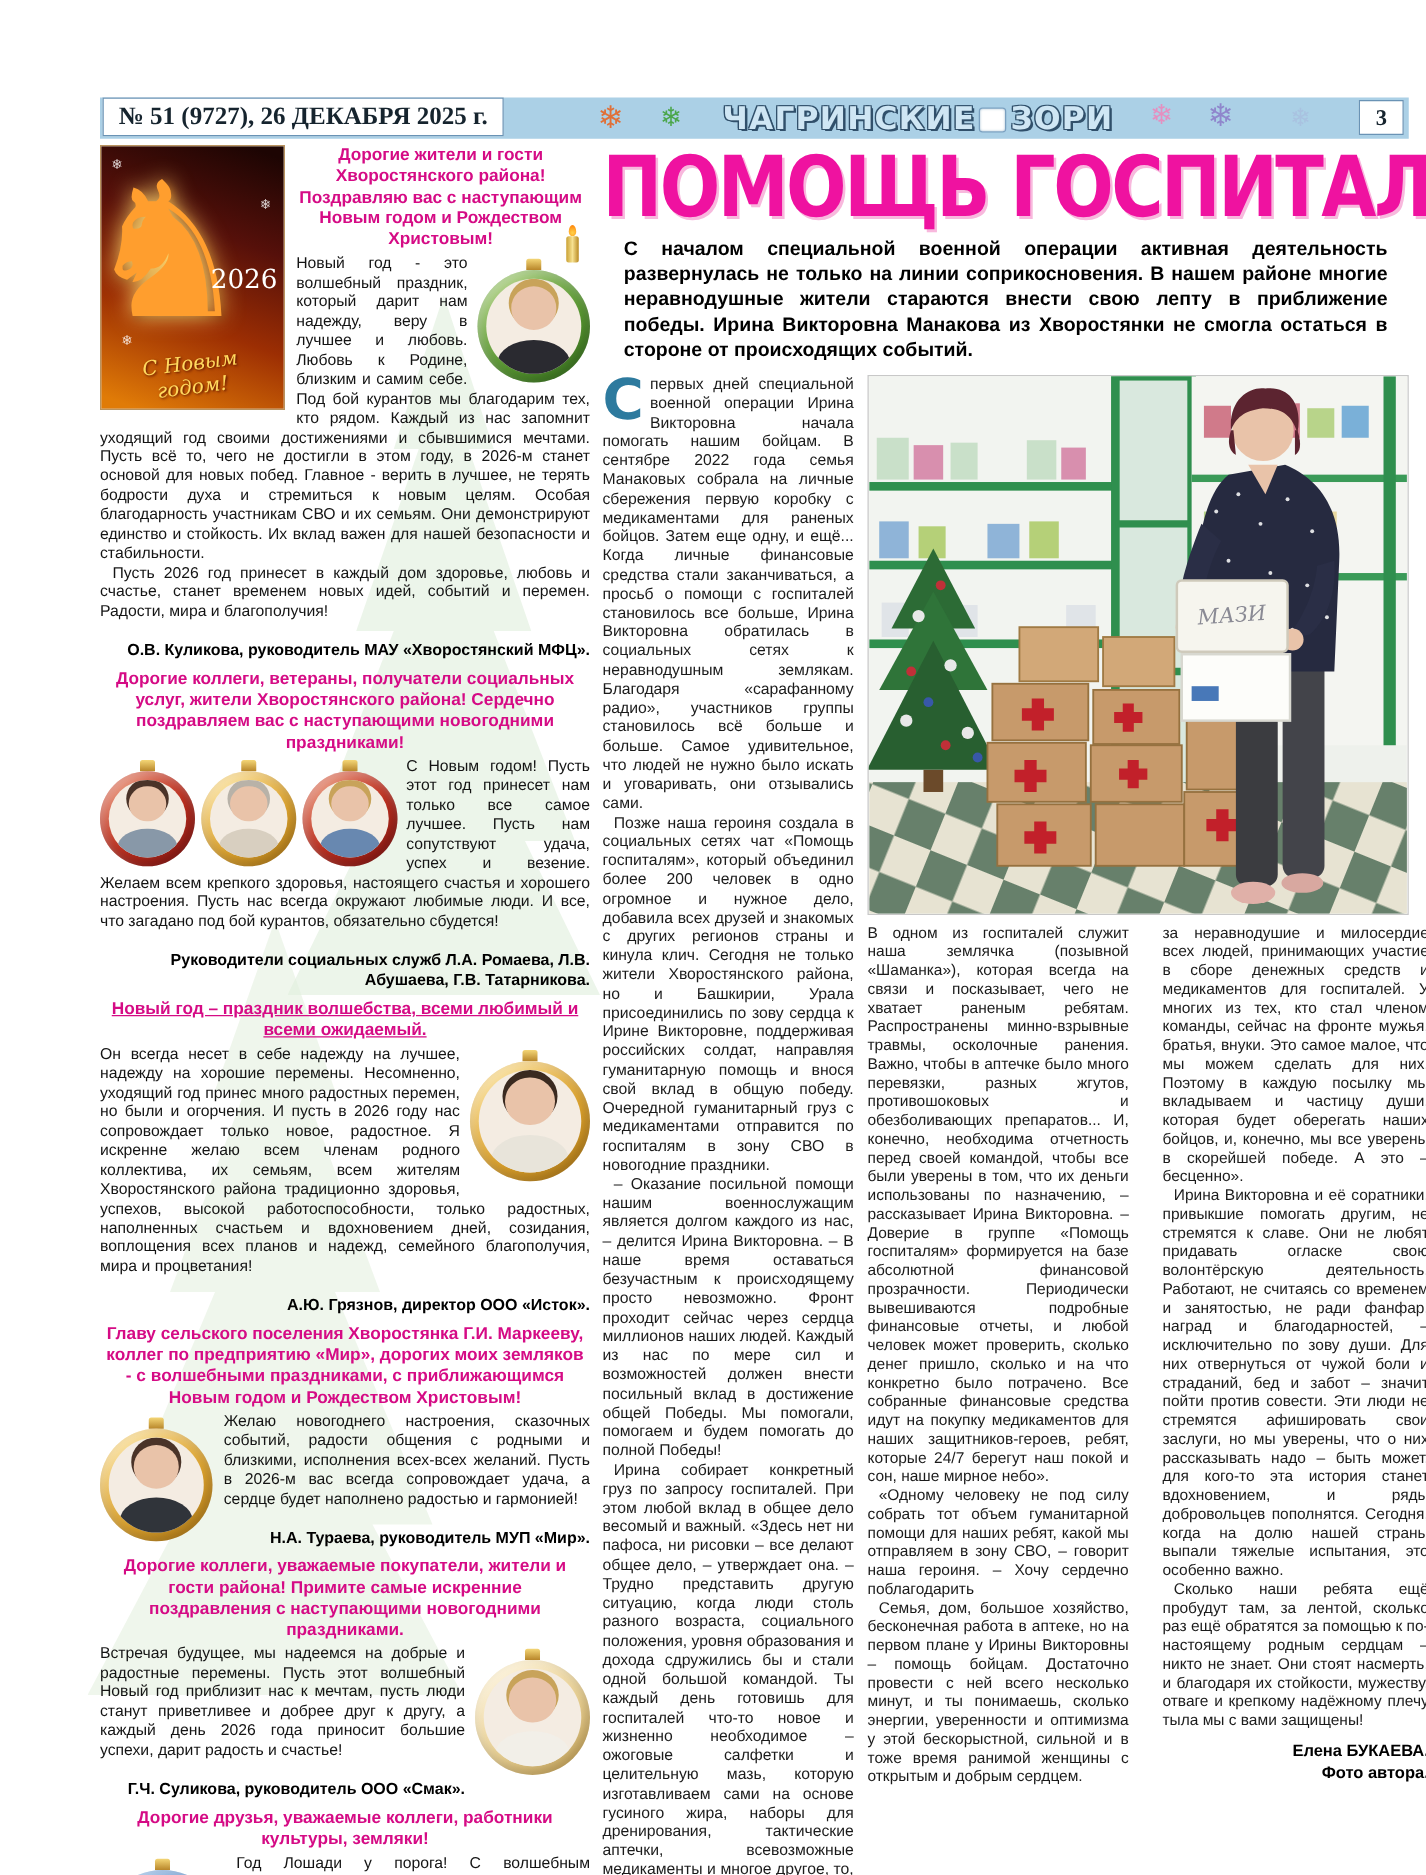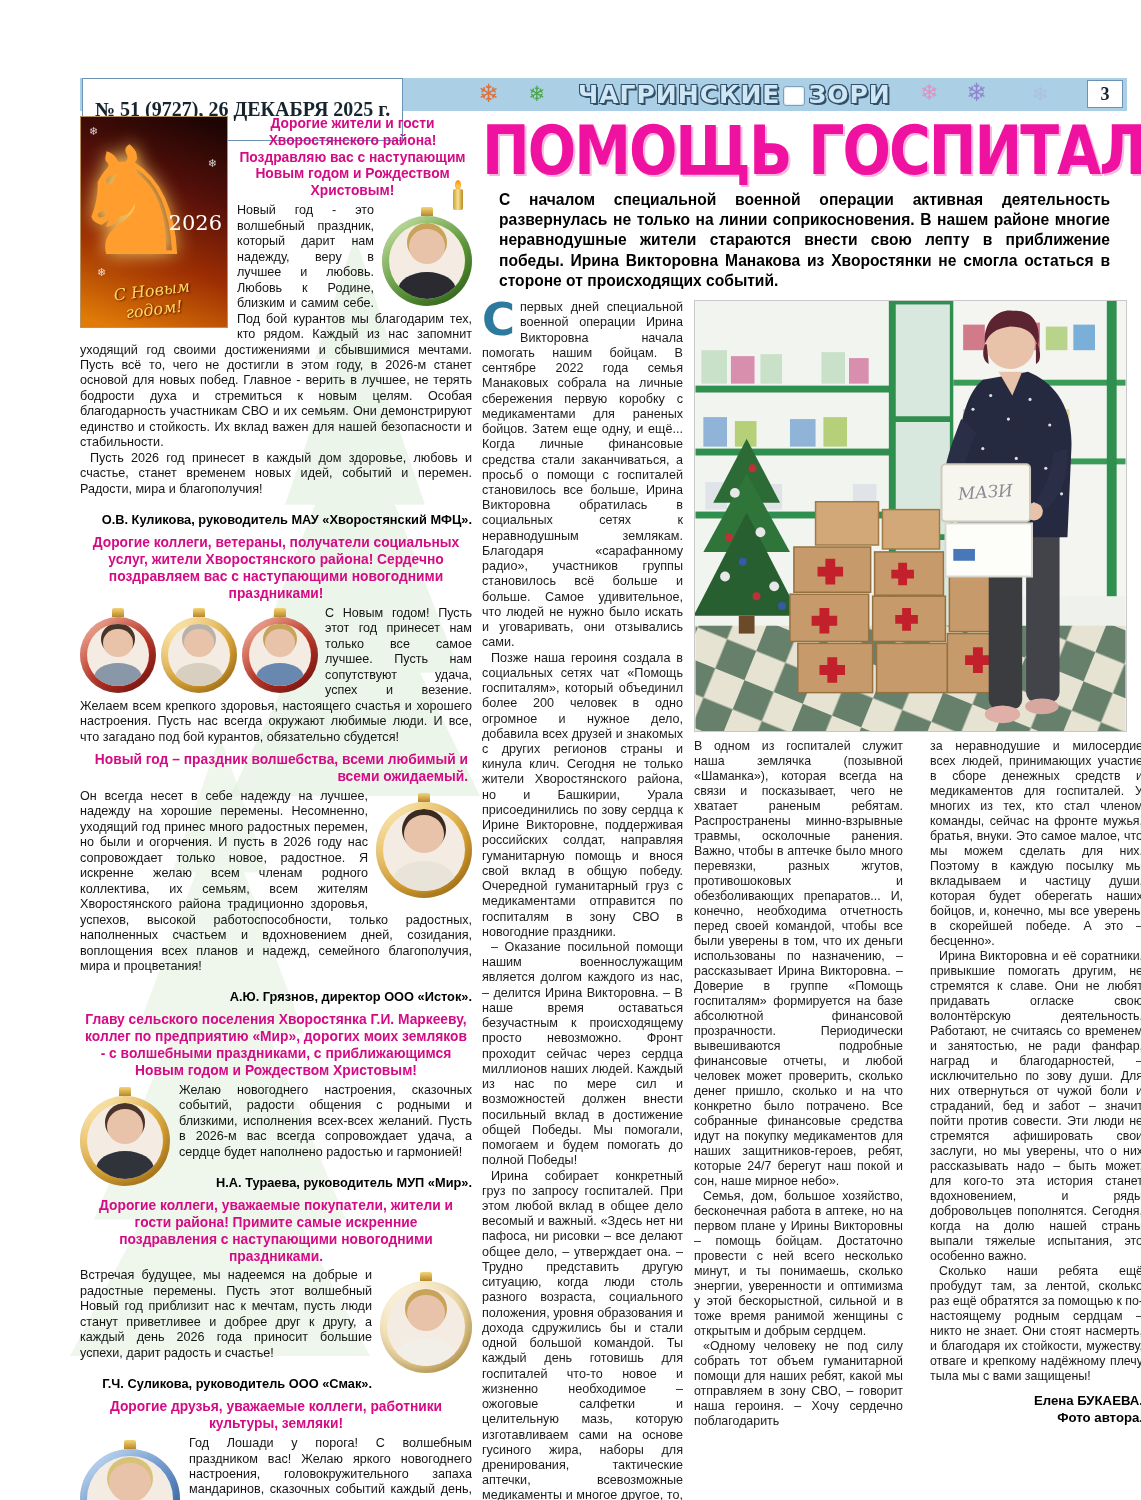--- a/index.html
+++ b/index.html
@@ -1,21 +1,21 @@
 <!DOCTYPE html>
 <html lang="ru"><head>
 <meta charset="utf-8">
 <style>
   html,body{margin:0;padding:0;background:#e9e9e9;}
   .page{position:relative;width:1141px;height:1500px;margin:0 auto;background:#ffffff;
         font-family:"Liberation Sans",sans-serif;color:#1a1a1a;overflow:hidden;}
 
   
   .topbar{position:absolute;left:80px;top:78px;width:1047px;height:33px;background:#abd0e6;}
-  .issue-box{position:absolute;left:2px;top:0px;height:29px;padding:16px 12px;background:#fff;
+  .issue-box{position:absolute;left:2px;top:0px;height:29px;padding:0 12px;background:#fff;
              border:1px solid #6a93b5;display:flex;align-items:center;
              font-family:"Liberation Serif",serif;font-weight:bold;font-size:20px;color:#16242e;}
   .masthead{position:absolute;left:498px;top:2px;width:336px;white-space:nowrap;
             font-family:"DejaVu Sans",sans-serif;font-weight:bold;font-size:25px;letter-spacing:1px;
             color:#cfe6f4;
             text-shadow:1px 1px 0 #31506b,-1px -1px 0 #31506b,1px -1px 0 #31506b,-1px 1px 0 #31506b,2px 2px 0 #31506b;}
   .emblem{display:inline-block;width:20px;height:18px;background:#fff;border:1px solid #7aa0c0;
           border-radius:3px;vertical-align:middle;margin:0 3px;box-shadow:inset 0 0 2px #9ab8cc;}
   .page-box{position:absolute;right:4px;top:2px;width:34px;height:26px;background:#fff;border:1px solid #6a93b5;
             display:flex;align-items:center;justify-content:center;
@@ -24,21 +24,21 @@
 
   
   .left-col{position:absolute;left:80px;top:116px;width:392px;}
   .left-col .tree-bg{position:absolute;z-index:0;opacity:.55;}
   .tree1{left:150px;top:120px;width:250px;height:560px;background:#dcedd8;
          clip-path:polygon(50% 0,66% 22%,58% 22%,78% 48%,66% 48%,92% 78%,76% 78%,100% 100%,0 100%,24% 78%,8% 78%,34% 48%,22% 48%,42% 22%,34% 22%);}
   .tree2{left:-10px;top:620px;width:300px;height:620px;background:#e2efdd;
          clip-path:polygon(50% 0,66% 22%,58% 22%,78% 48%,66% 48%,92% 78%,76% 78%,100% 100%,0 100%,24% 78%,8% 78%,34% 48%,22% 48%,42% 22%,34% 22%);}
   .gblock{position:relative;z-index:1;margin-bottom:7px;overflow:hidden;}
   .ghead{color:#d50b85;font-weight:bold;font-size:13.8px;line-height:1.22;text-align:center;margin:0 4px 3px;}
-  .ghead.left{text-align:right;}
+  .ghead.left{text-align:center;text-decoration:underline;}
   .gbody{font-size:12.6px;line-height:1.23;text-align:justify;margin:0;color:#141414;}
   .gbody.ind{text-indent:10px;}
   .gsig{font-weight:bold;text-align:right;font-size:12.8px;line-height:1.25;margin:15px 0 0;color:#000;}
 
   
   .horse-card{float:left;width:146px;height:210px;margin:0 9px 4px 0;position:relative;overflow:hidden;
               border:1px solid #b9935f;
               background:linear-gradient(200deg,#1d0503 4%,#56100a 34%,#9c2e03 64%,#e07b07 96%);}
   .horse-glyph{position:absolute;left:-14px;top:10px;font-size:150px;line-height:1;color:#ff9e2e;
                font-family:"DejaVu Sans",sans-serif;text-shadow:0 0 18px #ffd76e,2px 2px 6px #7a2a00;}
@@ -159,20 +159,21 @@
             </div>
           </div>
         <div class="orn" style="--hair:#c8a35a;--dress:#6888b0;">
             <div class="cap"></div>
             <div class="ball red">
               <div class="person"></div>
             </div>
           </div>
       </div>
       <p class="gbody">С Новым годом! Пусть этот год принесет нам только все самое лучшее. Пусть нам сопутствуют удача, успех и везение. Желаем всем крепкого здоровья, настоящего счастья и хорошего настроения. Пусть нас всегда окружают любимые люди. И все, что загадано под бой курантов, обязательно сбудется!</p>
+      <p class="gsig">Руководители социальных служб Л.А. Ромаева, Л.В. Абушаева, Г.В. Татарникова.</p>
     </section>
 
     <section class="gblock">
       <h3 class="ghead left">Новый год – праздник волшебства, всеми любимый и всеми ожидаемый.</h3>
       <div class="orn fr" style="width:96px;--hair:#3a2a20;--dress:#e8e4da;">
         <div class="cap"></div>
           <div class="ball gold">
             <div class="person"></div>
           </div>
       </div>
@@ -384,22 +385,22 @@
                 <rect x="254" y="226" width="88" height="54" fill="#fdfdfa" stroke="#d8d8d0" stroke-width="2"></rect>
                 <rect x="262" y="252" width="22" height="12" fill="#4878b8"></rect>
               </g>
             </g>
           </svg>
         </figure>
 
         <div class="cols2">
           <div class="col2">
             <p class="ap">В одном из госпиталей служит наша землячка (позывной «Шаманка»), которая всегда на связи и посказывает, чего не хватает раненым ребятам. Распространены минно-взрывные травмы, осколочные ранения. Важно, чтобы в аптечке было много перевязки, разных жгутов, противошоковых и обезболивающих препаратов... И, конечно, необходима отчетность перед своей командой, чтобы все были уверены в том, что их деньги использованы по назначению, – рассказывает Ирина Викторовна. – Доверие в группе «Помощь госпиталям» формируется на базе абсолютной финансовой прозрачности. Периодически вывешиваются подробные финансовые отчеты, и любой человек может проверить, сколько денег пришло, сколько и на что конкретно было потрачено. Все собранные финансовые средства идут на покупку медикаментов для наших защитников-героев, ребят, которые 24/7 берегут наш покой и сон, наше мирное небо».</p>
+            <p class="ap ind">«Одному человеку не под силу собрать тот объем гуманитарной помощи для наших ребят, какой  мы отправляем в зону СВО, – говорит наша героиня. – Хочу сердечно поблагодарить</p>
             <p class="ap ind">Семья, дом, большое хозяйство, бесконечная работа в аптеке, но на первом плане у Ирины Викторовны – помощь бойцам. Достаточно провести с ней всего несколько минут, и ты понимаешь, сколько энергии, уверенности и оптимизма у этой бескорыстной, сильной и в тоже время ранимой женщины с открытым и добрым сердцем.</p>
-            <p class="ap ind">«Одному человеку не под силу собрать тот объем гуманитарной помощи для наших ребят, какой  мы отправляем в зону СВО, – говорит наша героиня. – Хочу сердечно поблагодарить</p>
           </div>
           <div class="col3">
             <p class="ap">за неравнодушие и милосердие всех людей, принимающих участие в сборе денежных средств и медикаментов для госпиталей. У многих из тех, кто стал членом команды, сейчас на фронте мужья, братья, внуки. Это самое малое, что мы можем сделать для них. Поэтому в каждую посылку мы вкладываем и частицу души, которая будет оберегать наших бойцов, и, конечно, мы все уверены в скорейшей победе. А это – бесценно».</p>
             <p class="ap ind">Ирина Викторовна и её соратники, привыкшие помогать другим,  не стремятся к славе. Они не любят придавать огласке свою волонтёрскую деятельность. Работают, не считаясь со временем и занятостью,  не ради фанфар, наград и благодарностей, – исключительно по зову души. Для них отвернуться от чужой боли и страданий, бед и забот – значит пойти против совести. Эти люди не стремятся афишировать свои заслуги, но мы уверены, что о них рассказывать надо – быть может, для кого-то эта история станет вдохновением, и ряды добровольцев пополнятся. Сегодня, когда на долю нашей страны выпали тяжелые испытания, это особенно важно.</p>
             <p class="ap ind">Сколько наши ребята ещё пробудут там, за лентой, сколько раз ещё обратятся за помощью к по-настоящему родным сердцам – никто не знает. Они стоят  насмерть, и благодаря их стойкости, мужеству, отваге и крепкому надёжному плечу тыла мы с вами защищены!</p>
             <p class="byline">Елена БУКАЕВА.</p>
             <p class="byline">Фото автора.</p>
           </div>
         </div>
       </div>

